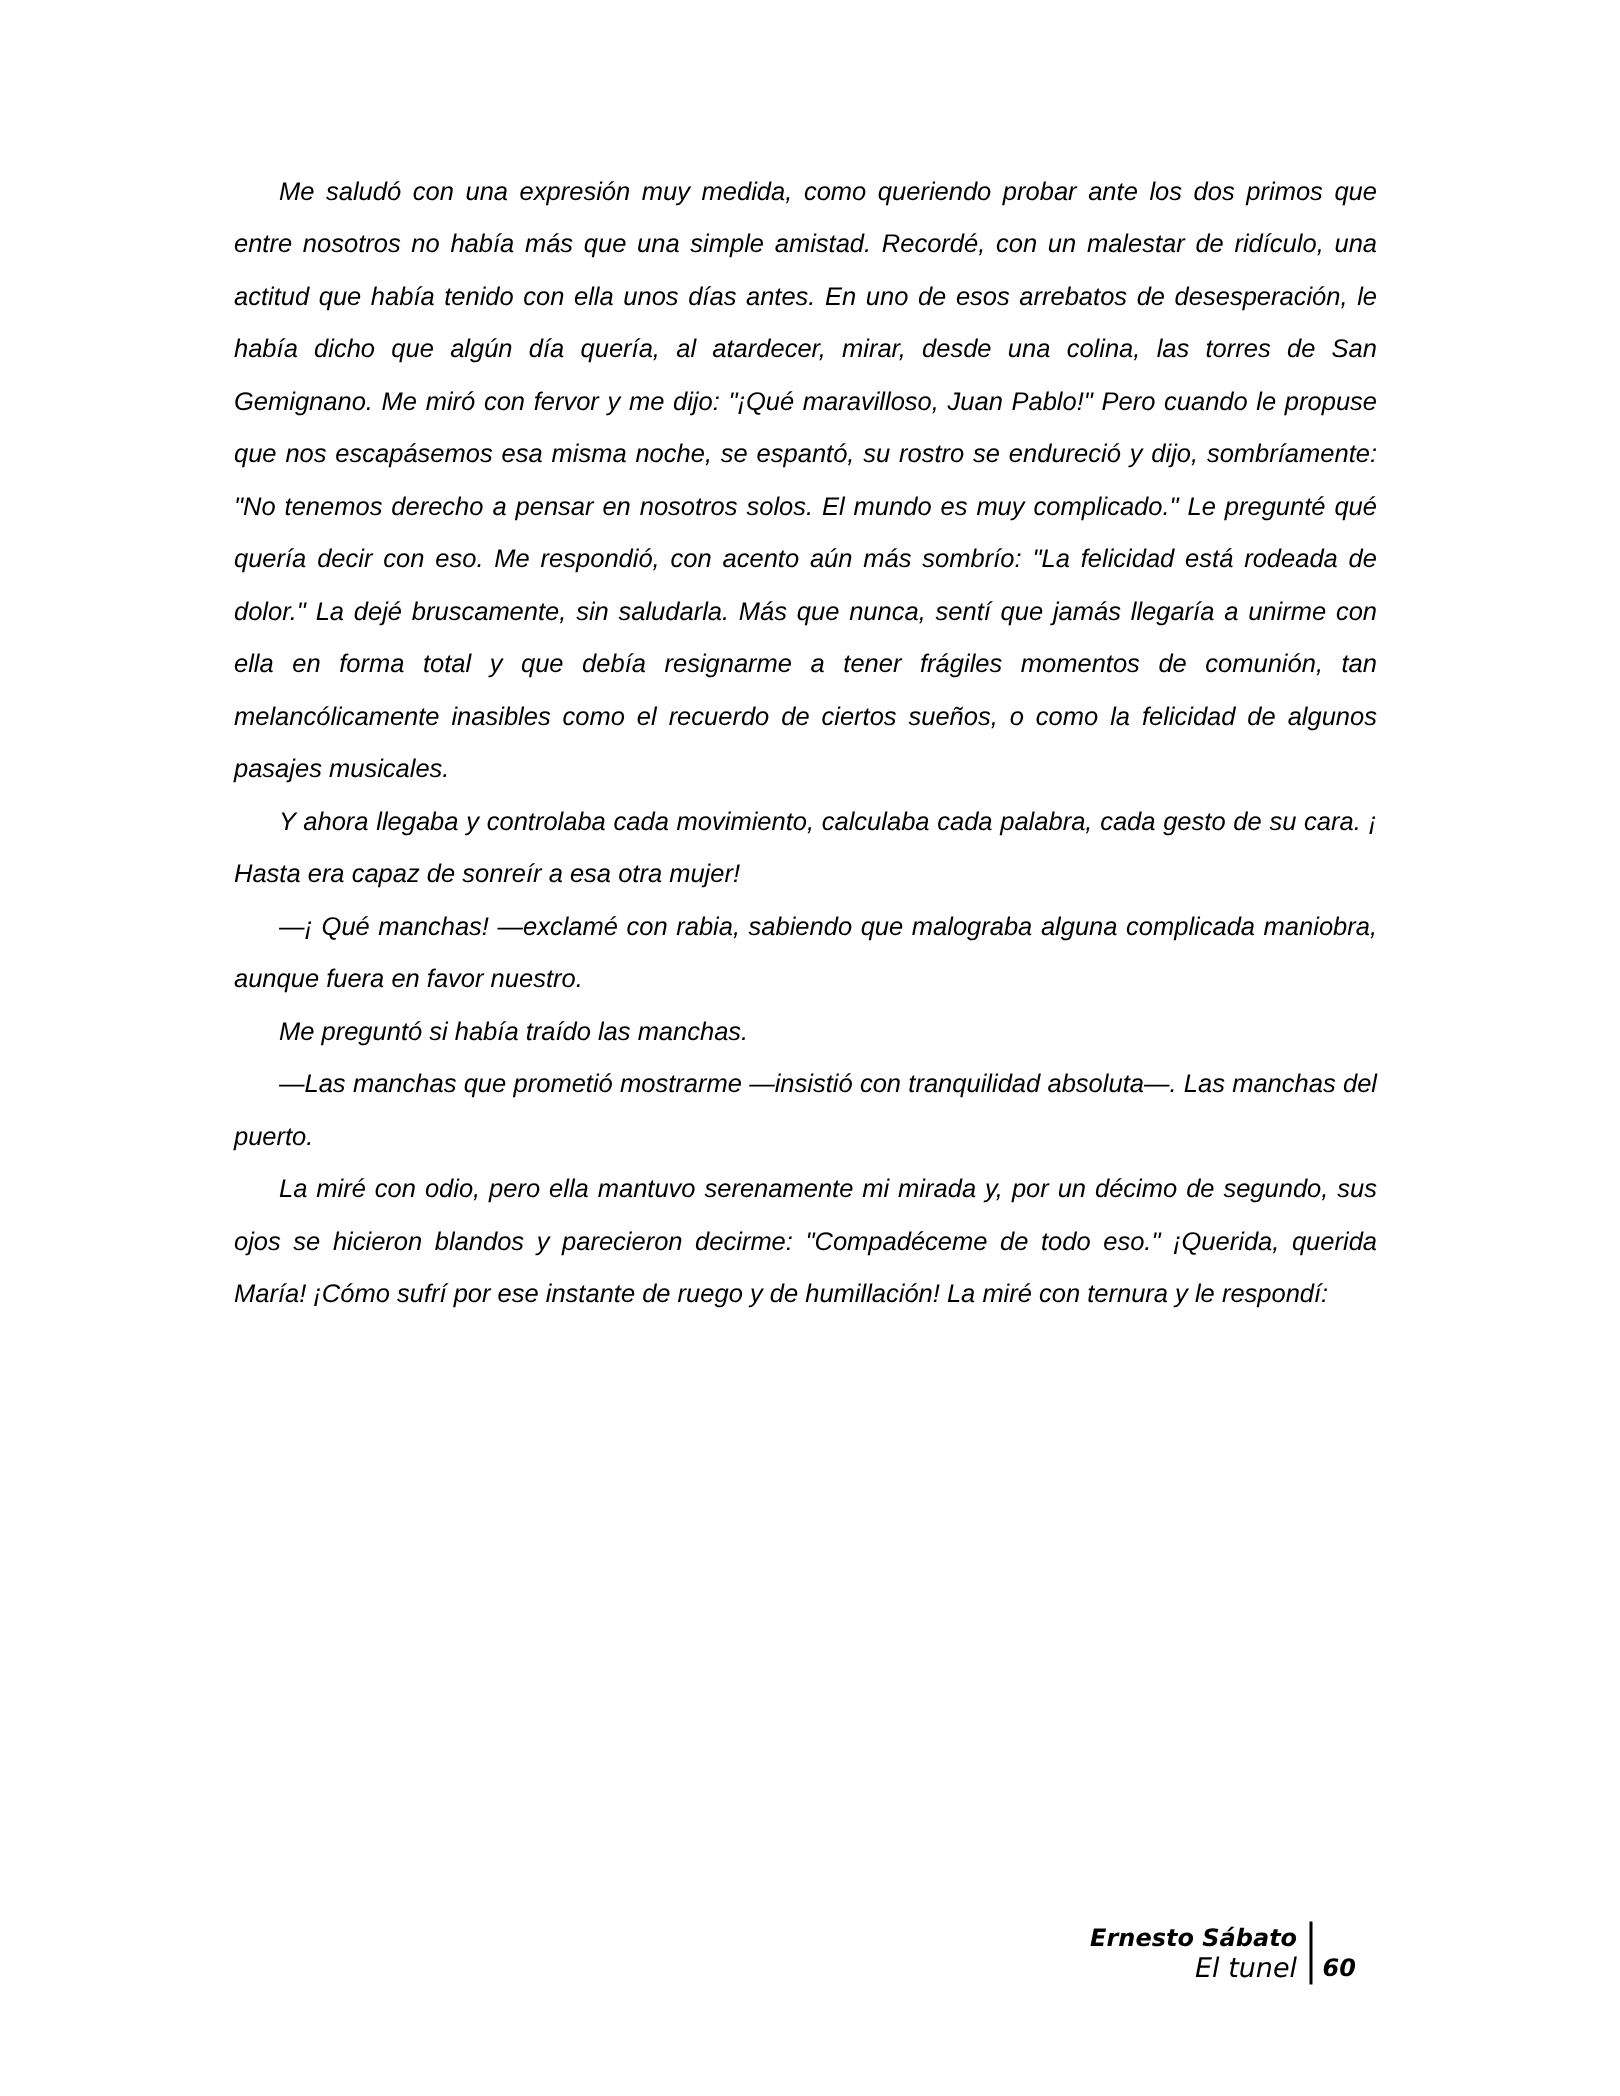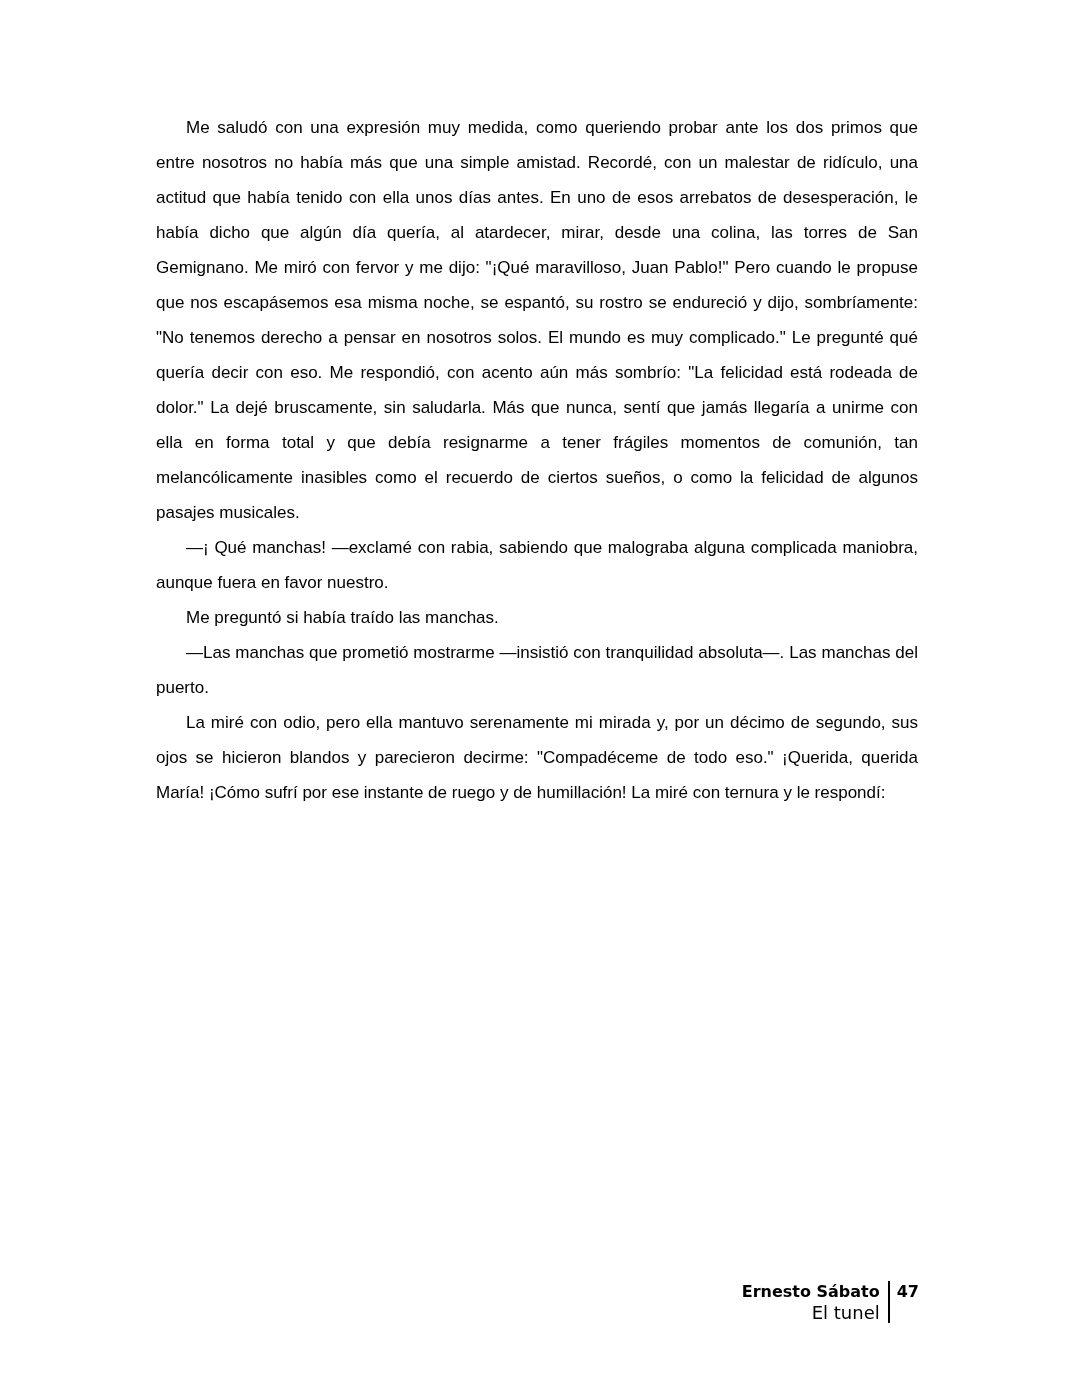--- a/index.html
+++ b/index.html
@@ -6,43 +6,44 @@
     margin: 0;
     padding: 0;
     background: #ffffff;
   }
   .page {
     position: relative;
     width: 1080px;
     height: 1397px;
     background: #ffffff;
     overflow: hidden;
+    font-style: italic;
   }
   .content {
     position: absolute;
     left: 156px;
     top: 110px;
     width: 762px;
     font-family: "Liberation Sans", sans-serif;
     font-size: 17px;
     line-height: 35px;
     color: #000000;
     text-align: justify;
   }
   .content p {
     margin: 0;
     padding: 0;
     text-indent: 30px;
   }
   .footer {
     position: absolute;
     top: 1281px;
-    right: 161px;
+    right: 176px;
     display: flex;
-    align-items: flex-start;
+    align-items: flex-end;
     font-family: "DejaVu Sans", sans-serif;
     color: #000000;
   }
   .footer-left {
     text-align: right;
     padding-right: 8px;
   }
   .footer-author {
     font-size: 16px;
     font-weight: bold;
@@ -67,28 +68,29 @@
     padding-left: 7px;
   }
 </style>
 </head>
 <body>
 
 <div class="page">
 
   <div class="content">
     <p>Me saludó con una expresión muy medida, como queriendo probar ante los dos primos que entre nosotros no había más que una simple amistad. Recordé, con un malestar de ridículo, una actitud que había tenido con ella unos días antes. En uno de esos arrebatos de desesperación, le había dicho que algún día quería, al atardecer, mirar, desde una colina, las torres de San Gemignano. Me miró con fervor y me dijo: "¡Qué maravilloso, Juan Pablo!" Pero cuando le propuse que nos escapásemos esa misma noche, se espantó, su rostro se endureció y dijo, sombríamente: "No tenemos derecho a pensar en nosotros solos. El mundo es muy complicado." Le pregunté qué quería decir con eso. Me respondió, con acento aún más sombrío: "La felicidad está rodeada de dolor." La dejé bruscamente, sin saludarla. Más que nunca, sentí que jamás llegaría a unirme con ella en forma total y que debía resignarme a tener frágiles momentos de comunión, tan melancólicamente inasibles como el recuerdo de ciertos sueños, o como la felicidad de algunos pasajes musicales.</p>
+    <p>Y ahora llegaba y controlaba cada movimiento, calculaba cada palabra, cada gesto de su cara. ¡ Hasta era capaz de sonreír a esa otra mujer!</p>
     <p>—¡ Qué manchas! —exclamé con rabia, sabiendo que malograba alguna complicada maniobra, aunque fuera en favor nuestro.</p>
     <p>Me preguntó si había traído las manchas.</p>
     <p>—Las manchas que prometió mostrarme —insistió con tranquilidad absoluta—. Las manchas del puerto.</p>
     <p>La miré con odio, pero ella mantuvo serenamente mi mirada y, por un décimo de segundo, sus ojos se hicieron blandos y parecieron decirme: "Compadéceme de todo eso." ¡Querida, querida María! ¡Cómo sufrí por ese instante de ruego y de humillación! La miré con ternura y le respondí:</p>
   </div>
 
   <div class="footer">
     <div class="footer-left">
       <div class="footer-author">Ernesto Sábato</div>
       <div class="footer-book-title">El tunel</div>
     </div>
     <div class="footer-divider"></div>
-    <div class="footer-page-number">47</div>
+    <div class="footer-page-number">60</div>
   </div>
 
 </div>
 
 </body></html>

